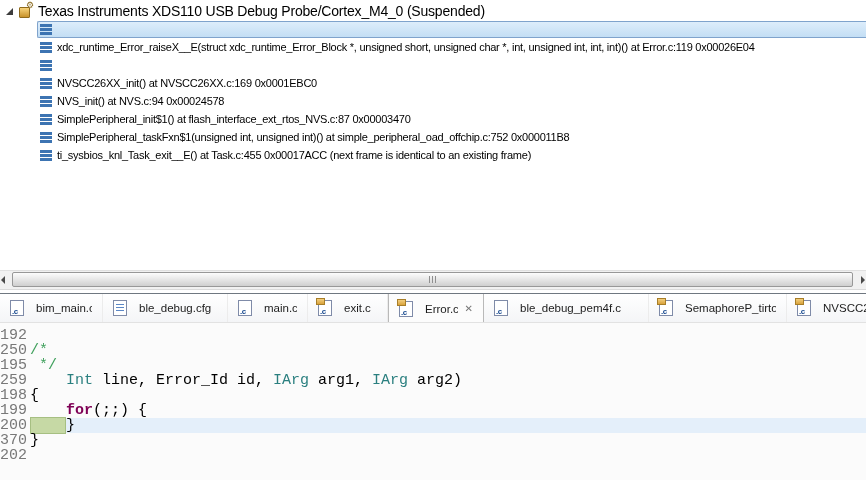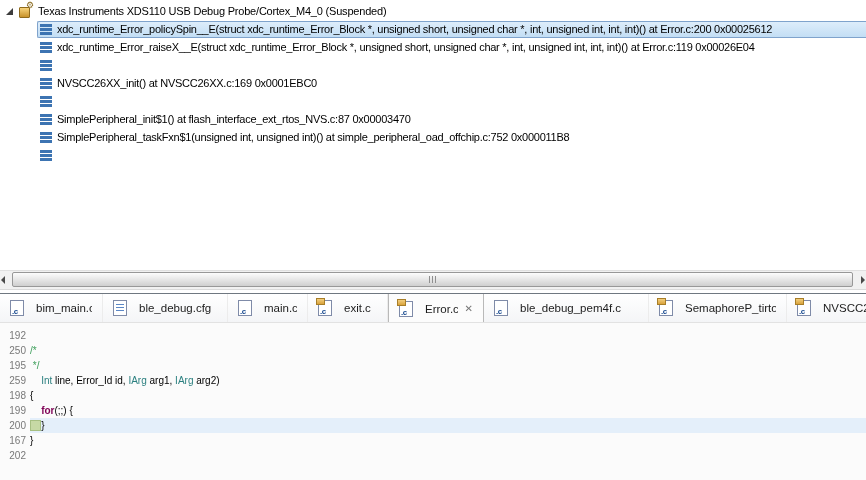--- a/index.html
+++ b/index.html
@@ -9,21 +9,21 @@
 
   
   .debug-pane{position:absolute;top:0;left:0;right:0;height:293px;background:#fff;overflow:hidden;}
   .tree-title-row{display:flex;align-items:center;height:18px;margin-top:2px;}
   .tree-arrow{width:0;height:0;border-left:7px solid transparent;border-bottom:7px solid #3c3c3c;
               margin-left:6px;margin-right:5px;flex:none;}
   .probe-icon{position:relative;width:15px;height:13px;margin-right:5px;flex:none;}
   .probe-icon::before{content:"";position:absolute;left:1px;bottom:0;width:9px;height:9px;
               background:linear-gradient(#f7d37b,#c8922a);border:1px solid #8f6a1d;border-radius:1px;}
   .probe-icon::after{content:"⚙";position:absolute;right:-1px;top:-4px;font-size:9px;color:#8a6a1f;line-height:9px;}
-  .title-text{font-size:11px;letter-spacing:-0.2px;color:#000;white-space:nowrap;}
+  .title-text{font-size:14px;letter-spacing:-0.2px;color:#000;white-space:nowrap;}
 
   .frame-row{position:relative;height:18px;display:flex;align-items:center;}
   .frame-inner{display:flex;align-items:center;height:17px;margin-left:37px;
                padding:0 4px 0 2px;border:1px solid transparent;border-radius:2px;box-sizing:border-box;}
   .frame-row.selected .frame-inner{flex:1;margin-right:-2px;
                background:linear-gradient(var(--selection-bg-top),var(--selection-bg-bottom));
                border:1px solid var(--selection-border);border-right:none;border-radius:2px 0 0 2px;}
   .frame-icon{width:12px;height:11px;margin-right:5px;flex:none;
               background:repeating-linear-gradient(to bottom,var(--frame-icon) 0 3px,rgba(0,0,0,0) 3px 4px);}
   .frame-text{font-size:11px;letter-spacing:-0.25px;color:#000;white-space:nowrap;}
@@ -56,21 +56,21 @@
   .fic{position:relative;width:12px;height:14px;background:#fff;border:1px solid #7f8ba8;flex:none;box-sizing:content-box;}
   .fic .fic-lbl{position:absolute;bottom:-1px;left:1px;font-size:8px;font-weight:bold;color:#16488e;
                 letter-spacing:-0.5px;font-family:"Liberation Sans",sans-serif;}
   .fic.cfg::after{content:"";position:absolute;left:2px;right:2px;top:3px;height:9px;
                 background:repeating-linear-gradient(to bottom,#5b87c6 0 1px,rgba(0,0,0,0) 1px 3px);}
   .fic.linked::before{content:"";position:absolute;top:-3px;left:-3px;width:7px;height:5px;
                 background:linear-gradient(#f2ce7e,#d9a33c);border:1px solid #a87e28;z-index:2;}
 
   
   .codearea{position:absolute;top:29px;left:0;right:0;bottom:0;padding-top:5px;overflow:hidden;
-            background:#fbfbfb;font-family:Liberation Sans, sans-serif;font-size:10px;}
+            background:#fbfbfb;font-family:Liberation Mono, monospace;font-size:15px;}
   .code-line{display:flex;height:15px;line-height:15px;}
   .lnum{width:26px;padding-right:4px;flex:none;text-align:right;color:var(--line-number);}
   .ltext{white-space:pre;flex:1;color:#000;}
   .code-line.current .ltext{background:var(--line-highlight);}
   .seg-plain{color:#000;}
   .seg-comment{color:var(--comment);}
   .seg-keyword{color:var(--keyword);font-weight:bold;}
   .seg-type{color:var(--type-color);}
   .seg-function{color:#000;font-weight:bold;}
   .seg-pc{background:var(--pc-marker-bg);box-shadow:inset 0 0 0 1px var(--pc-marker-border);}
@@ -83,21 +83,20 @@
   <section class="debug-pane">
     <div class="tree-title-row">
       <span class="tree-arrow"></span>
       <span class="probe-icon"></span>
       <span class="title-text">Texas Instruments XDS110 USB Debug Probe/Cortex_M4_0 (Suspended)</span>
     </div>
     <div id="frames">
         <div class="frame-row selected">
           <div class="frame-inner">
             <span class="frame-icon"></span>
-            <span class="frame-text">xdc_runtime_Error_policySpin__E(struct xdc_runtime_Error_Block *, unsigned short, unsigned char *, int, unsigned int, int, int)() at Error.c:200 0x00025612</span>
           </div>
         </div>
         <div class="frame-row">
           <div class="frame-inner">
             <span class="frame-icon"></span>
             <span class="frame-text">xdc_runtime_Error_raiseX__E(struct xdc_runtime_Error_Block *, unsigned short, unsigned char *, int, unsigned int, int, int)() at Error.c:119 0x00026E04</span>
           </div>
         </div>
         <div class="frame-row">
           <div class="frame-inner">
@@ -106,37 +105,39 @@
         </div>
         <div class="frame-row">
           <div class="frame-inner">
             <span class="frame-icon"></span>
             <span class="frame-text">NVSCC26XX_init() at NVSCC26XX.c:169 0x0001EBC0</span>
           </div>
         </div>
         <div class="frame-row">
           <div class="frame-inner">
             <span class="frame-icon"></span>
+            <span class="frame-text">NVS_init() at NVS.c:94 0x00024578</span>
           </div>
         </div>
         <div class="frame-row">
           <div class="frame-inner">
             <span class="frame-icon"></span>
             <span class="frame-text">SimplePeripheral_init$1() at flash_interface_ext_rtos_NVS.c:87 0x00003470</span>
           </div>
         </div>
         <div class="frame-row">
           <div class="frame-inner">
             <span class="frame-icon"></span>
             <span class="frame-text">SimplePeripheral_taskFxn$1(unsigned int, unsigned int)() at simple_peripheral_oad_offchip.c:752 0x000011B8</span>
           </div>
         </div>
         <div class="frame-row">
           <div class="frame-inner">
             <span class="frame-icon"></span>
+            <span class="frame-text">ti_sysbios_knl_Task_exit__E() at Task.c:455 0x00017ACC  (next frame is identical to an existing frame)</span>
           </div>
         </div>
       </div>
     <div class="hscrollbar">
       <span class="sb-arrow left"></span>
       <div class="sb-thumb">
         <span class="sb-grip"></span>
       </div>
       <span class="sb-arrow right"></span>
     </div>
@@ -215,21 +216,21 @@
         </div>
         <div class="code-line">
           <span class="lnum">199</span>
           <span class="ltext"><span class="seg-plain">    </span><span class="seg-keyword">for</span><span class="seg-plain">(;;) {</span></span>
         </div>
         <div class="code-line current">
           <span class="lnum">200</span>
           <span class="ltext"><span class="seg-pc">    </span><span class="seg-plain">}</span></span>
         </div>
         <div class="code-line">
-          <span class="lnum">167</span>
+          <span class="lnum">370</span>
           <span class="ltext"><span class="seg-plain">}</span></span>
         </div>
         <div class="code-line">
           <span class="lnum">202</span>
           <span class="ltext"></span>
         </div>
       </div>
   </section>
 
 </div>

